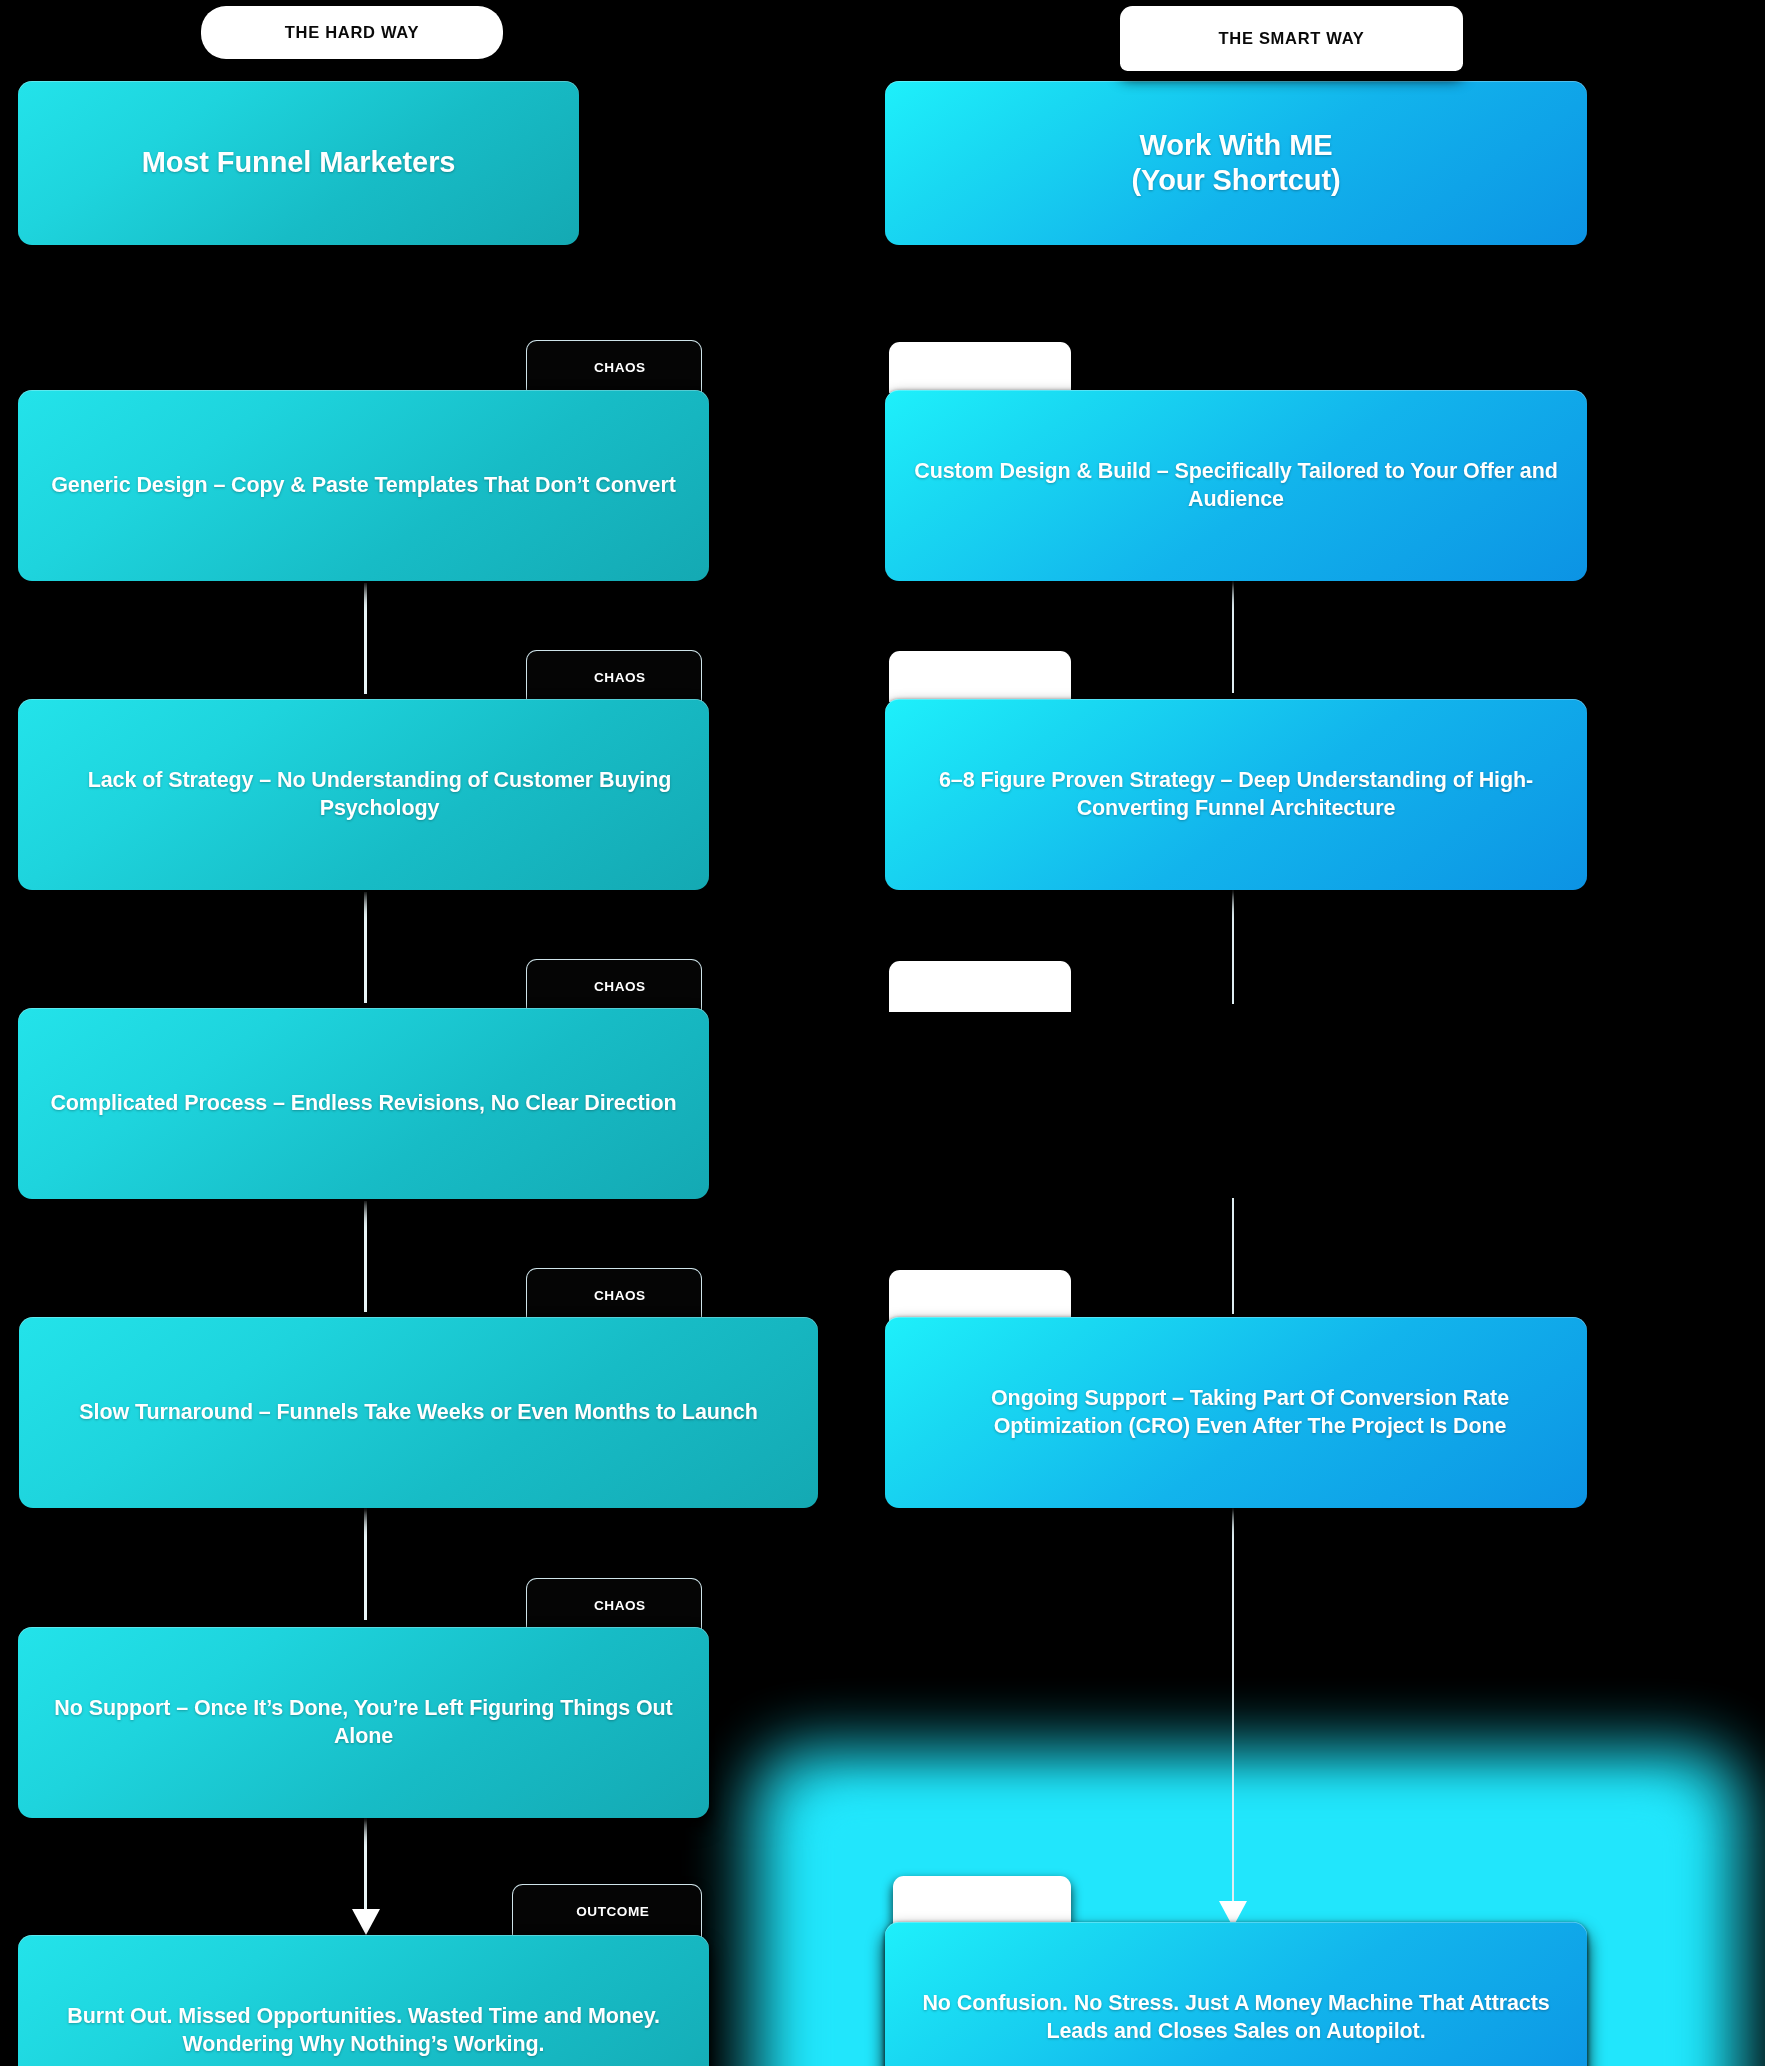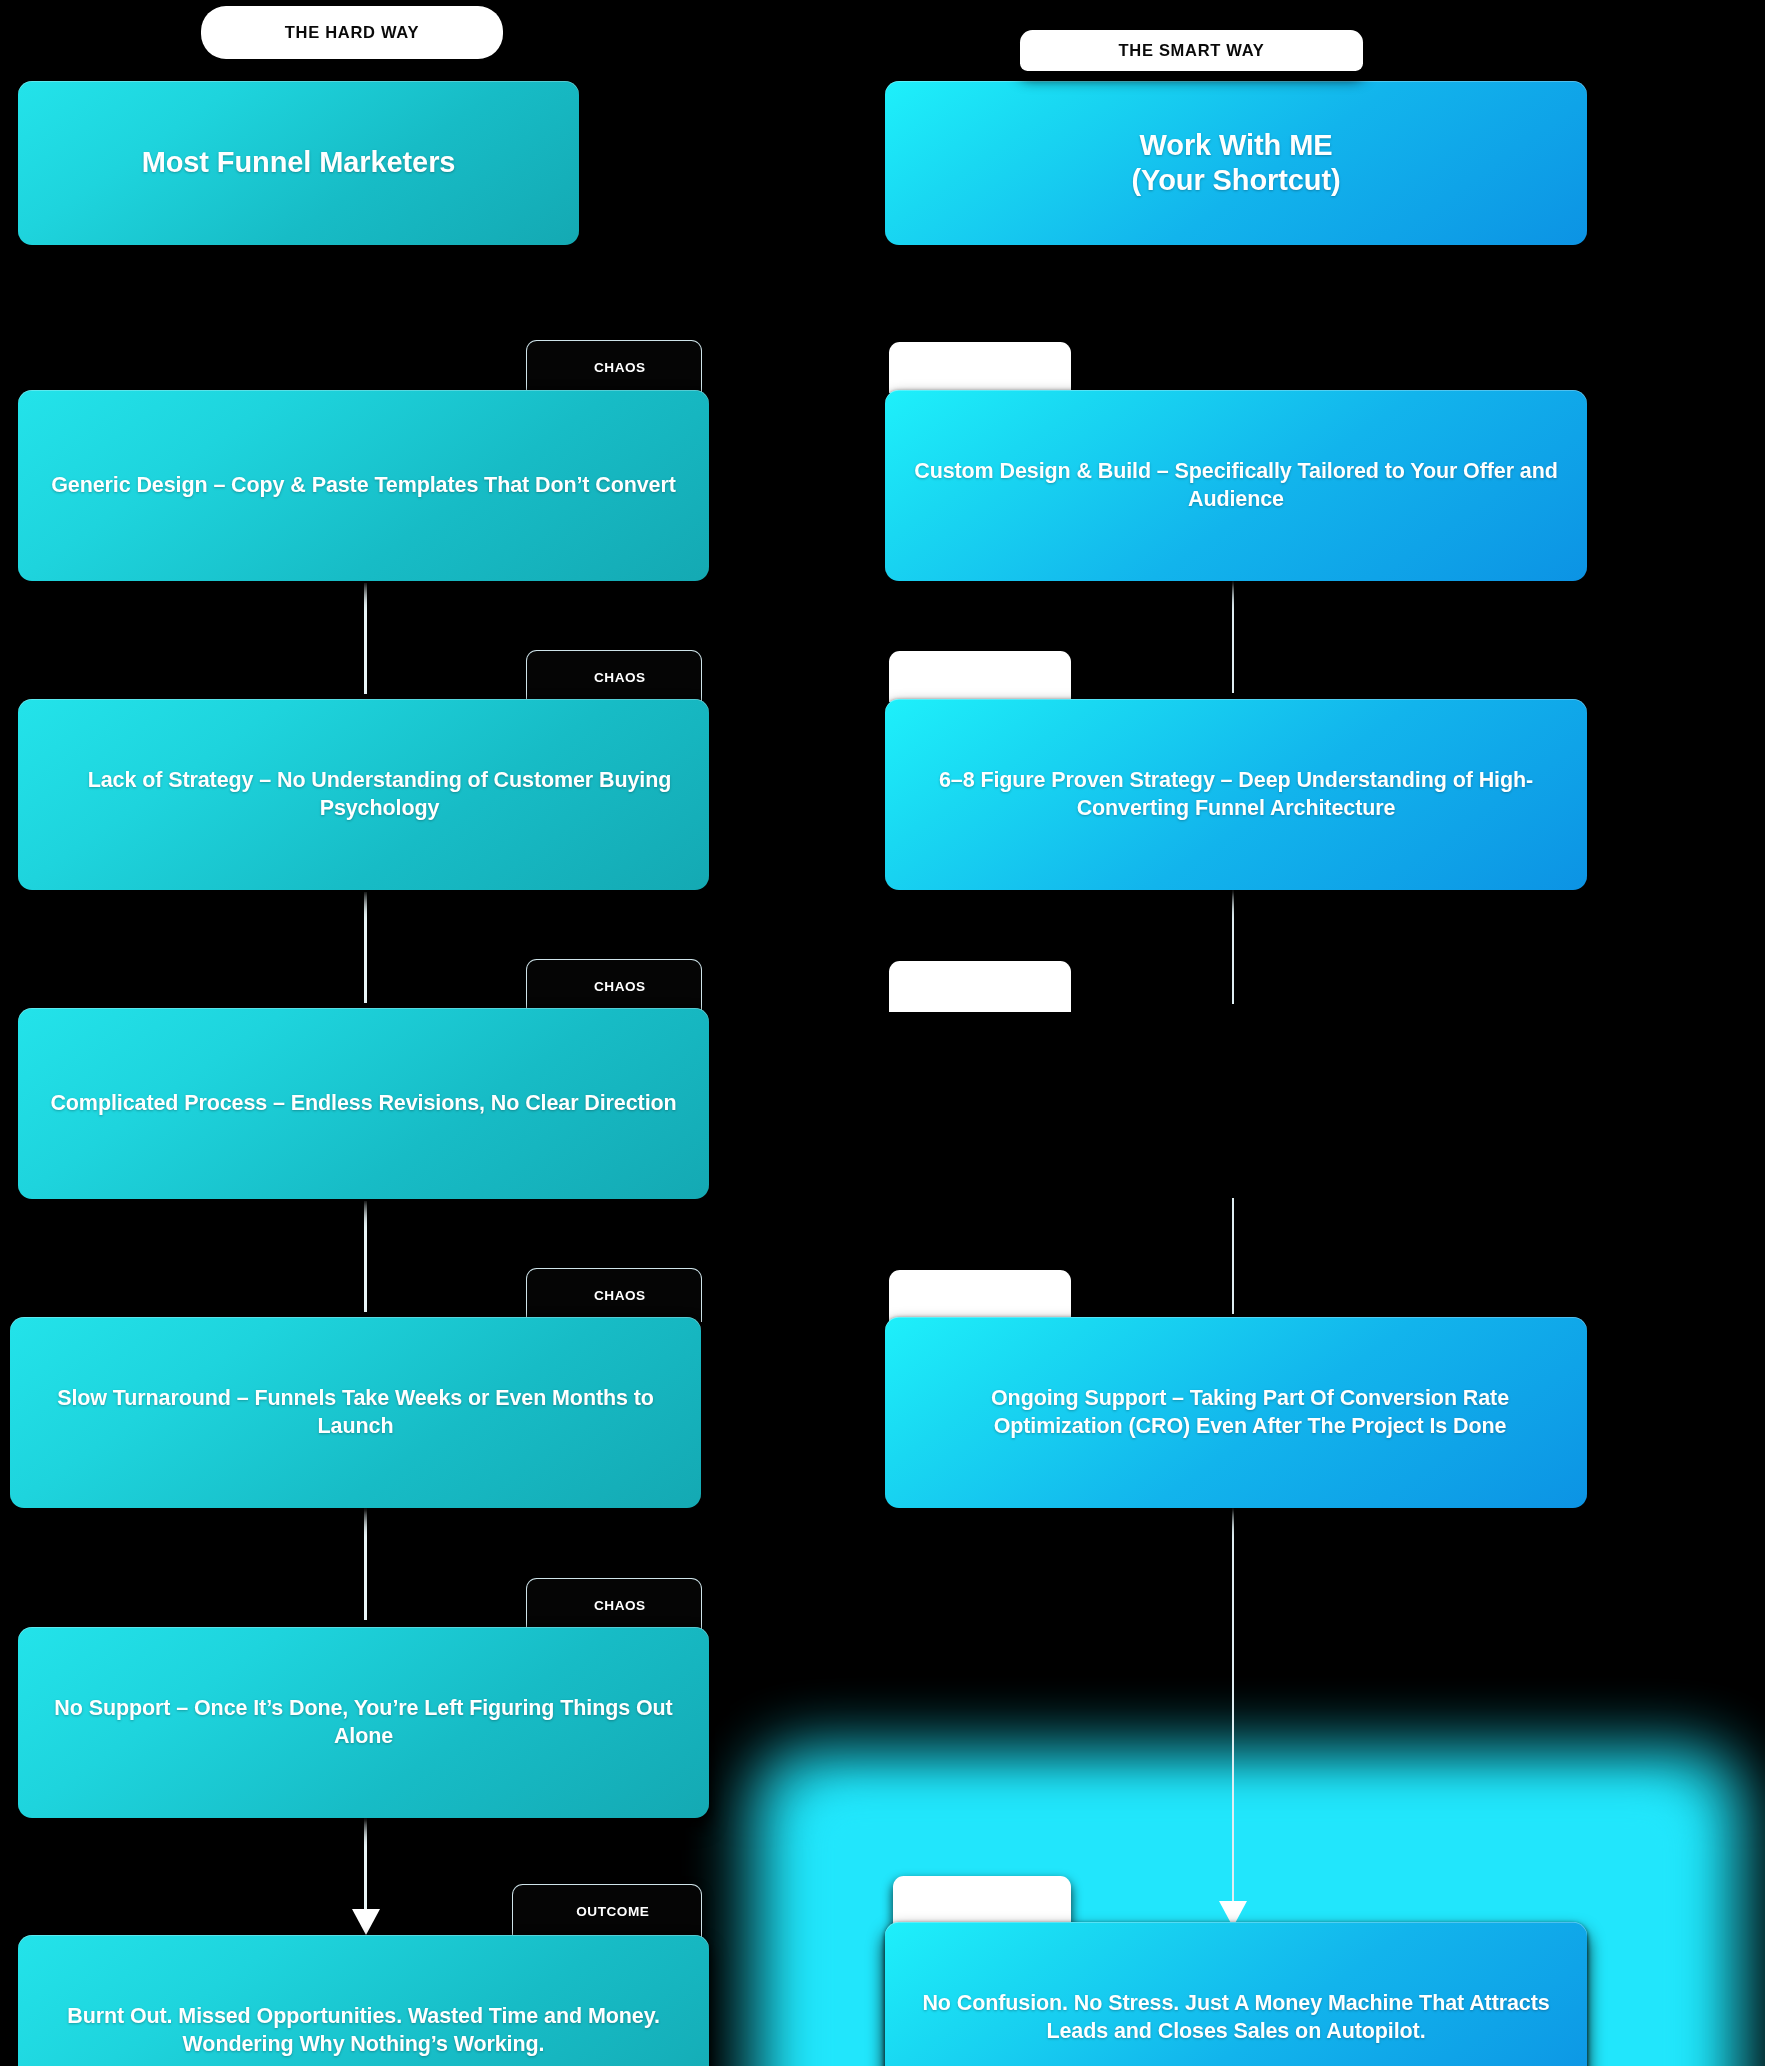--- a/index.html
+++ b/index.html
@@ -193,39 +193,39 @@
   <div class="badge dark" style="left:526px; top:959px; width:174px; height:53px;">
     <span class="blabel">CHAOS</span>
   </div>
   <div class="node teal step" style="left:18px; top:1008px; width:691px; height:191px;">
     <div class="label">Complicated Process – Endless Revisions, No Clear Direction</div>
   </div>
 
   <div class="badge dark" style="left:526px; top:1268px; width:174px; height:53px;">
     <span class="blabel">CHAOS</span>
   </div>
-  <div class="node teal step" style="left:10px; top:1317px; width:691px; height:191px;">
+  <div class="node teal step" style="left:19px; top:1317px; width:799px; height:191px;">
     <div class="label">Slow Turnaround – Funnels Take Weeks or Even Months to Launch</div>
   </div>
 
   <div class="badge dark" style="left:526px; top:1578px; width:174px; height:53px;">
     <span class="blabel">CHAOS</span>
   </div>
   <div class="node teal step" style="left:18px; top:1627px; width:691px; height:191px;">
     <div class="label">No Support – Once It’s Done, You’re Left Figuring Things Out Alone</div>
   </div>
 
   <div class="badge dark" style="left:512px; top:1884px; width:188px; height:53px;">
     <span class="blabel">OUTCOME</span>
   </div>
   <div class="node teal step" style="left:18px; top:1935px; width:691px; height:191px;">
     <div class="label">Burnt Out. Missed Opportunities. Wasted Time and Money. Wondering Why Nothing’s Working.</div>
   </div>
 
-  <div class="toptab" style="left:1020px; top:5.8px; width:343px; height:41px;margin-top:24px;">
+  <div class="toptab" style="left:1120px; top:5.8px; width:343px; height:65px;">
     <span class="ttlabel">THE SMART WAY</span>
   </div>
 
   <div class="node blue header" style="left:885px; top:81px; width:702px; height:164px;">
     <div class="label" style="white-space:pre-line;">Work With ME
 (Your Shortcut)</div>
   </div>
 
   <div class="badge light" style="left:889px; top:342px; width:182px; height:51px;">
     <span class="blabel"></span>

